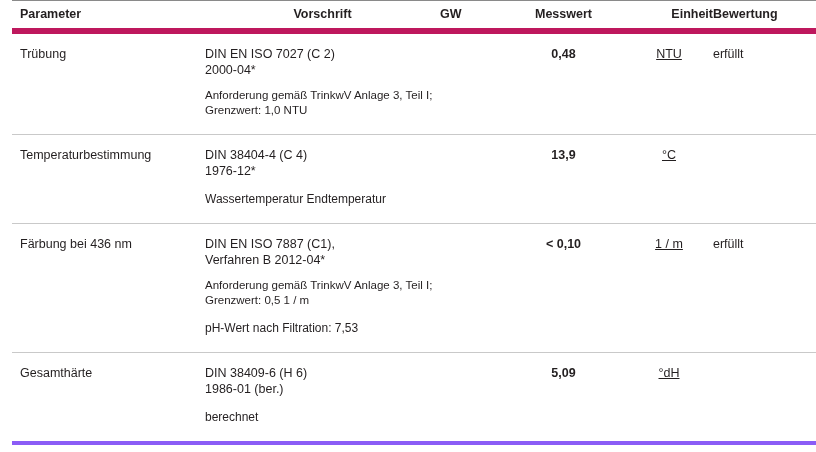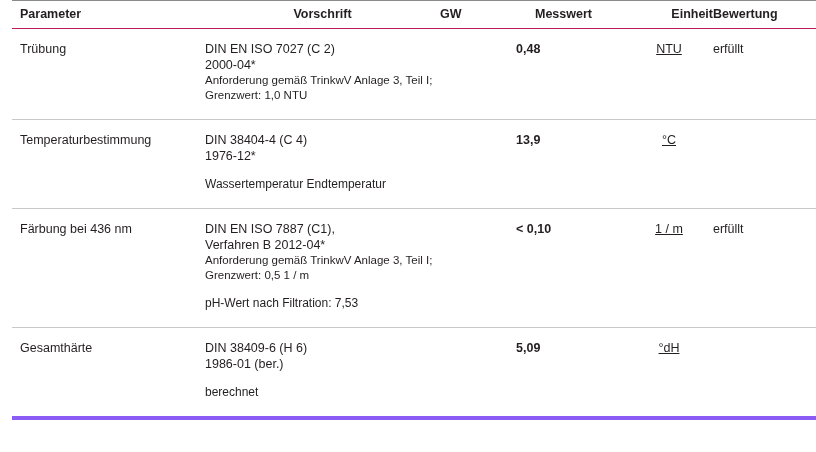--- a/index.html
+++ b/index.html
@@ -26,21 +26,21 @@
     border-collapse: collapse;
     table-layout: fixed;
   }
   
   thead th {
     font-size: 12.5px;
     font-weight: bold;
     text-align: left;
     padding: 6px 0 7px 0;
     border-top: 1px solid #8a8a8a;
-    border-bottom: 1px solid #be185d;
+    border-bottom: 6px solid #be185d;
     vertical-align: bottom;
     color: #231f20;
     background: #ffffff;
   }
   th.c-param   { width: 185px; padding-left: 8px; }
   th.c-vor     { width: 235px; text-align: center; }
   th.c-gw      { width: 70px;  text-align: left; padding-right: 6px; }
   th.c-mess    { width: 95px;  text-align: center; padding-right: 14px; }
   th.c-einheit { width: 88px;  text-align: right; }
   th.c-bew     { width: 119px; }
@@ -50,27 +50,28 @@
     vertical-align: top;
     padding: 0;
     border-bottom: 1px solid #c9c9c9;
   }
   tbody tr:last-child td {
     border-bottom: 4px solid #8b5cf6;
   }
   .cell-inner { padding: 13px 0 16px 0; }
   td.c-param .cell-inner { padding-left: 8px; }
   td.c-gw   .cell-inner { text-align: right; padding-right: 6px; }
-  td.c-mess .cell-inner { text-align: left; padding-right: 14px; font-weight: bold; }
+  td.c-mess .cell-inner { text-align: center; padding-right: 14px; font-weight: bold; }
   td.c-einheit .cell-inner { text-align: center; text-decoration: underline; }
   .vorschrift .main { display: block; line-height: 15.5px; }
   .vorschrift .note {
     display: block;
     font-size: 11.5px;
     line-height: 15px;
+    margin-top: 10px;
   }
   .vorschrift .note2 {
     display: block;
     font-size: 12px;
     line-height: 15px;
     margin-top: 13px;
   }
   .param-label { line-height: 15px; }
 </style>
 </head>

